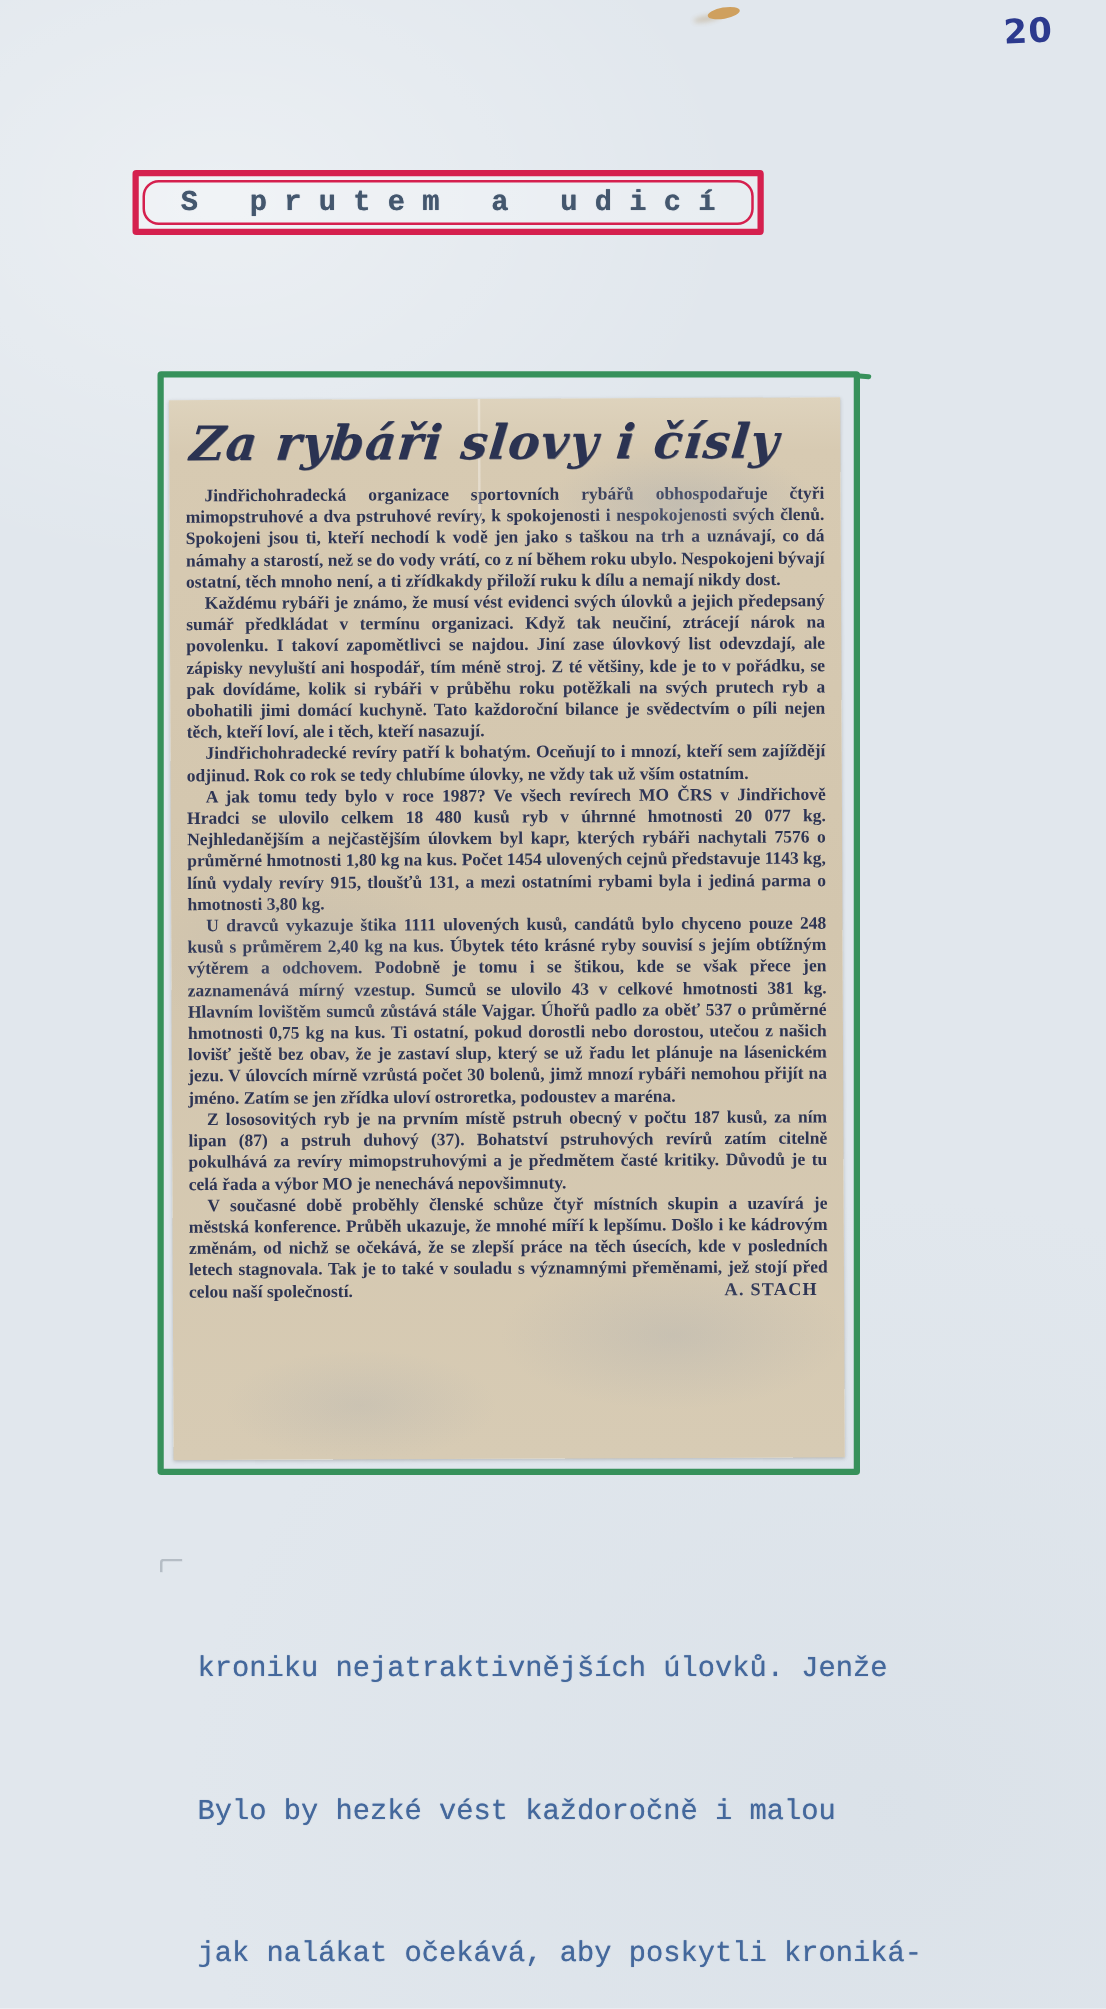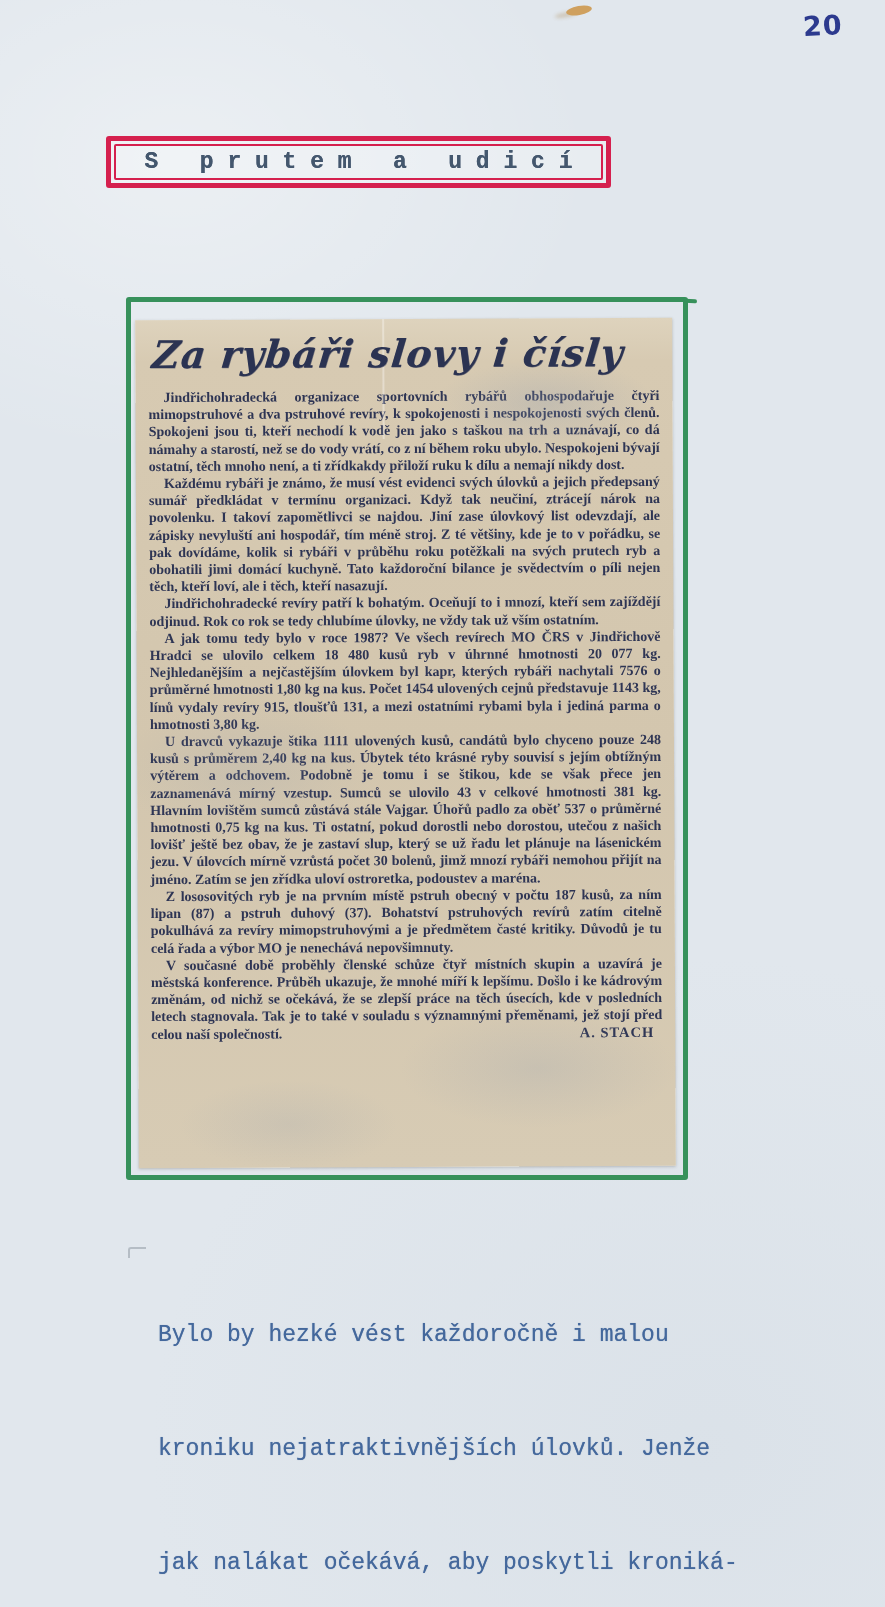--- a/index.html
+++ b/index.html
@@ -28,21 +28,21 @@
   }
 
   
   .title-box{
     position:absolute;left:106px;top:136px;width:505px;height:52px;
     border:5px solid #d5204e;border-radius:3px;box-sizing:border-box;
     background:rgba(255,255,255,.25);
   }
   .title-inner{
     position:absolute;left:3px;top:3px;right:3px;bottom:3px;
-    border:2.5px solid #d5204e;border-radius:2px;
+    border:2.5px solid #d5204e;border-radius:13px;
     display:flex;align-items:center;justify-content:center;
   }
   .title-text{
     font-family:"Liberation Mono",monospace;font-weight:bold;font-size:23px;
     color:#44576e;white-space:pre;text-shadow:0 0 .6px #44576e;
   }
 
   
   .green-frame{
     position:absolute;left:126px;top:297px;width:562px;height:883px;
@@ -136,22 +136,22 @@
       <p>Z lososovitých ryb je na prvním místě pstruh obecný v počtu 187 kusů, za ním lipan (87) a pstruh duhový (37). Bohatství pstruhových revírů zatím citelně pokulhává za revíry mimopstruhovými a je předmětem časté kritiky. Důvodů je tu celá řada a výbor MO je nenechává nepovšimnuty.</p>
       <p>V současné době proběhly členské schůze čtyř místních skupin a uzavírá je městská konference. Průběh ukazuje, že mnohé míří k lepšímu. Došlo i ke kádrovým změnám, od nichž se očekává, že se zlepší práce na těch úsecích, kde v posledních letech stagnovala. Tak je to také v souladu s významnými přeměnami, jež stojí před celou naší společností.</p>
     </div>
 
     <div class="signature">A. STACH</div>
   </div>
 
   <div class="pencil-mark"></div>
 
   <div class="typed">
+    <div>kroniku nejatraktivnějších úlovků. Jenže</div>
     <div>Bylo by hezké vést každoročně i malou</div>
-    <div>kroniku nejatraktivnějších úlovků. Jenže</div>
     <div>jak nalákat očekává, aby poskytli kroniká-</div>
     
     
     
     
     
   </div>
 
 </div>
 

